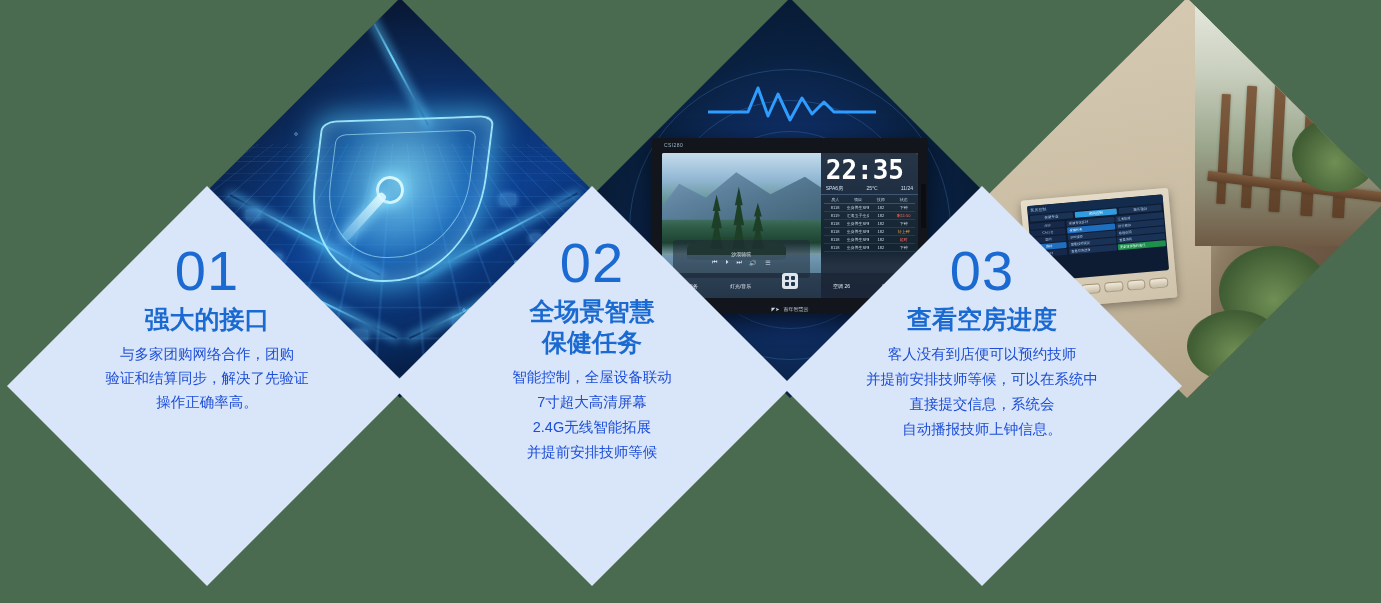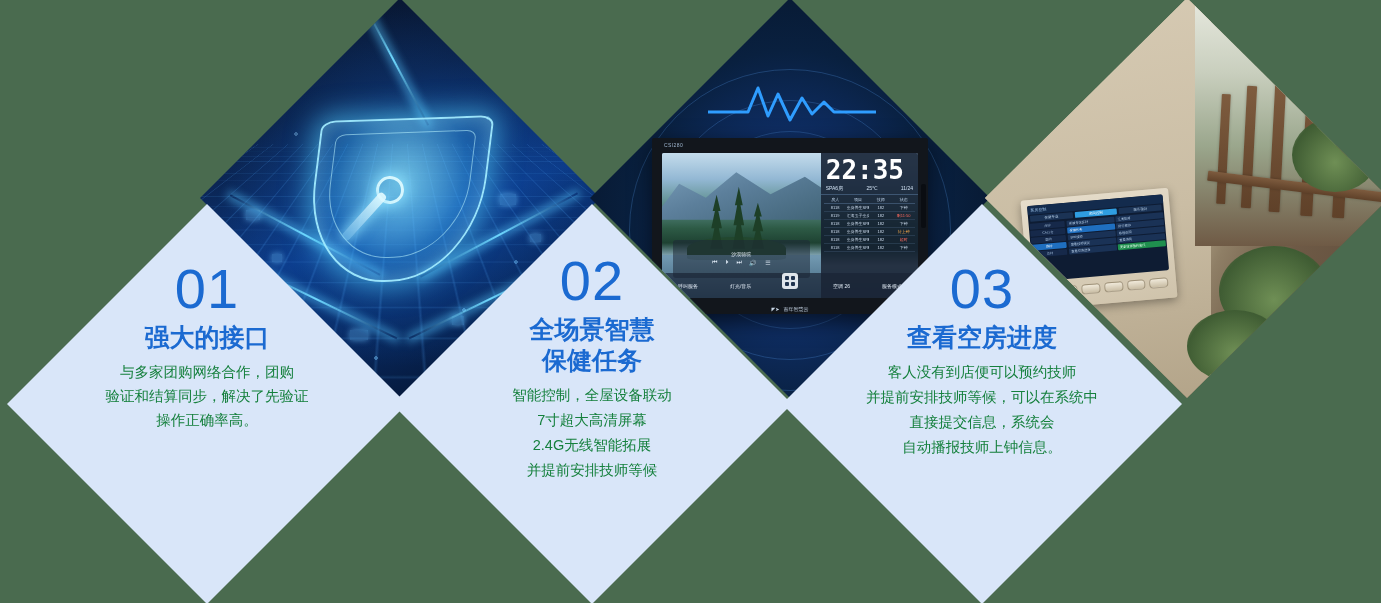--- a/index.html
+++ b/index.html
@@ -338,21 +338,21 @@
   .panel-keys { display: flex; gap: 4px; margin-top: 7px; padding: 0 2px; }
   .panel-keys i {
     flex: 1; height: 8px; border-radius: 4px;
     background: linear-gradient(180deg, #f0e9da, #c9bda4);
     border: 1px solid rgba(120,105,80,.55);
     display: block;
   }
 
   
   .txt-diamond {
-    top: 204px;
+    top: 186px;
     background: #d9e6f9;
   }
   .txt-d1 { left: 7px; }
   .txt-d2 { left: 392px; }
   .txt-d3 { left: 782px; }
 
   .txt-content {
     position: absolute;
     left: 50%;
     top: 56px;
@@ -371,21 +371,21 @@
   .card-title {
     font-size: 25px;
     line-height: 31px;
     font-weight: 700;
     color: #1b6ad1;
     margin-top: 4px;
   }
   .card-desc {
     font-size: 14.5px;
     line-height: 24px;
-    color: #15803d;
+    color: #1d4ed8;
     margin-top: 7px;
   }
   .d2 .txt-content { top: 48px; width: 300px; }
   .d3 .txt-content { top: 56px; width: 346px; }
   .d2 .card-desc { line-height: 25px; }
   .d3 .card-desc { line-height: 25px; }
 </style>
 </head>
 <body>
 

